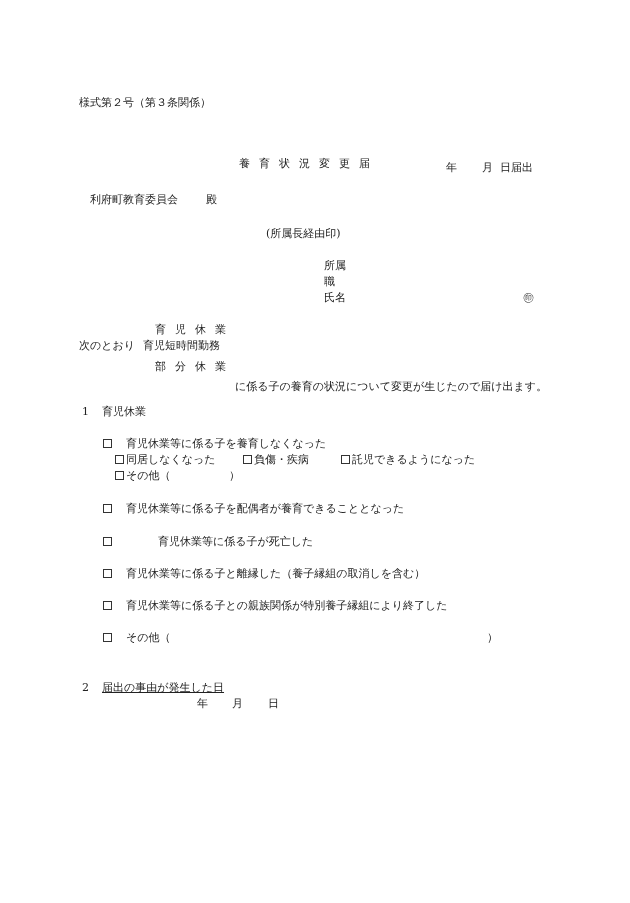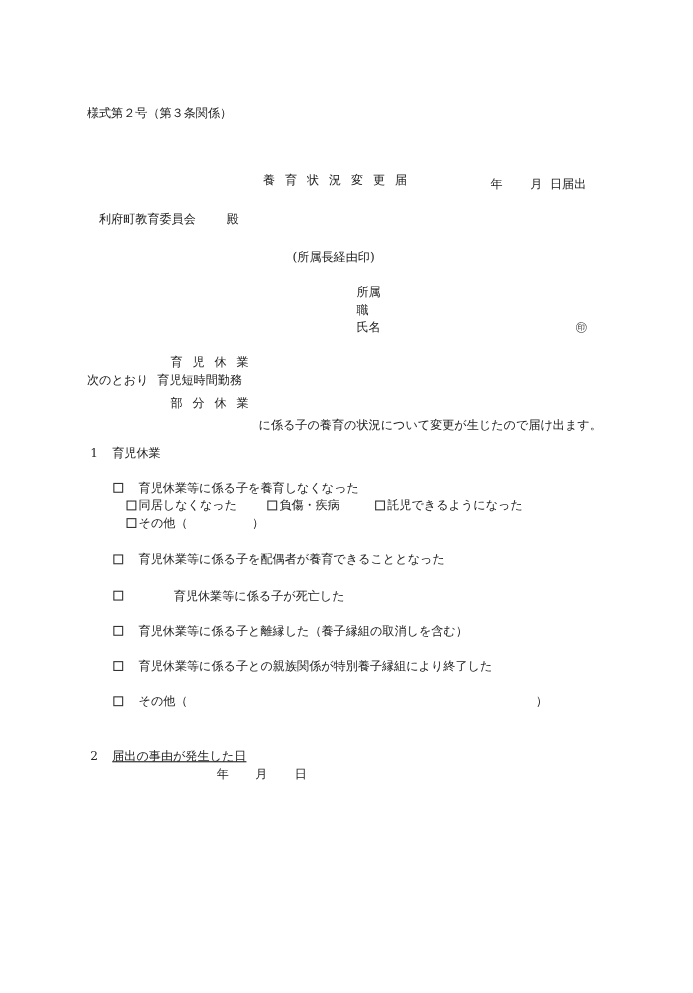--- a/index.html
+++ b/index.html
@@ -66,21 +66,21 @@
   <div class="abs" style="left:103px;top:502px;"><span class="box"></span></div>
   <div class="abs" style="left:126px;top:502px;text-align:right;">育児休業等に係る子を配偶者が養育できることとなった</div>
 
   <div class="abs" style="left:103px;top:535px;"><span class="box"></span></div>
   <div class="abs" style="left:126px;top:535px;margin-left:32px;">育児休業等に係る子が死亡した</div>
 
   <div class="abs" style="left:103px;top:567px;"><span class="box"></span></div>
   <div class="abs" style="left:126px;top:567px;">育児休業等に係る子と離縁した（養子縁組の取消しを含む）</div>
 
   <div class="abs" style="left:103px;top:599px;"><span class="box"></span></div>
-  <div class="abs" style="left:126px;top:599px;">育児休業等に係る子との親族関係が特別養子縁組により終了した</div>
+  <div class="abs" style="left:126px;top:599px;font-family:Liberation Mono, monospace;">育児休業等に係る子との親族関係が特別養子縁組により終了した</div>
 
   <div class="abs" style="left:103px;top:631px;"><span class="box"></span></div>
   <div class="abs" style="left:126px;top:631px;">その他（</div>
   <div class="abs" style="left:487px;top:631px;">）</div>
 
   <div class="abs" style="left:82px;top:681px;">2</div>
   <div class="abs" style="left:102px;top:681px;text-decoration:underline;">届出の事由が発生した日</div>
   <div class="abs" style="left:197px;top:697px;">年</div>
   <div class="abs" style="left:232px;top:697px;">月</div>
   <div class="abs" style="left:268px;top:697px;">日</div>

